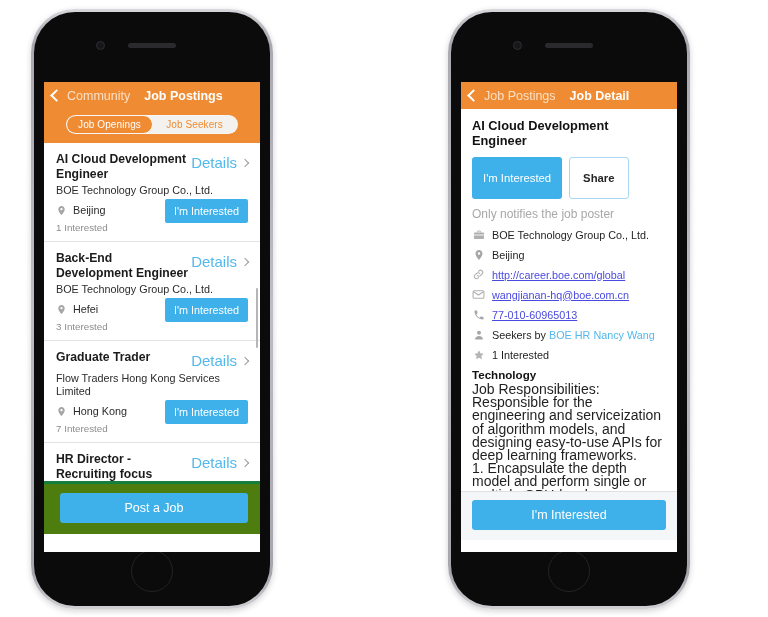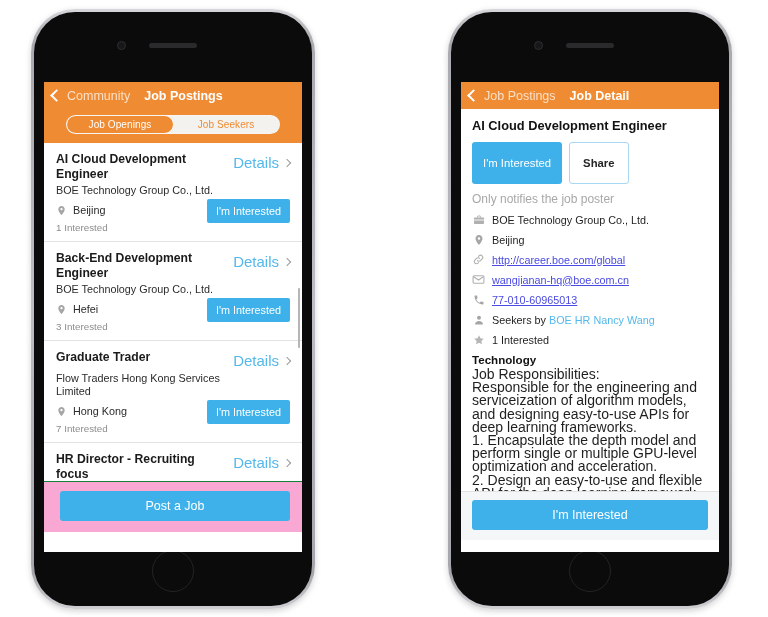--- a/index.html
+++ b/index.html
@@ -11,21 +11,21 @@
   }
   .stage {
     position: relative;
     width: 768px; height: 617px;
     background: #ffffff;
   }
 
   
   .phone {
     position: absolute;
-    width: 284px;
+    width: 242px;
     height: 600px;
     border-radius: 44px;
     background: linear-gradient(180deg,#d8d8dc 0%, #b9b9bf 3%, #a9a9b0 6%, #bdbdc3 50%, #a5a5ac 94%, #cfcfd4 100%);
     padding: 3px;
     box-sizing: border-box;
     box-shadow: 0 2px 6px rgba(0,0,0,.18);
   }
   .phone-inner {
     position: absolute;
     left: 3px; top: 3px; right: 3px; bottom: 3px;
@@ -231,23 +231,23 @@
     right: 2px;
     top: 145px;
     width: 2.5px;
     height: 60px;
     border-radius: 2px;
     background: #b5b5b5;
   }
 
   
   .bottom-bar {
-    background: #f9a8d4;
+    background: #4d7c0f;
     padding: 9px 12px 11px 16px;
-    border-top: 1px solid #15803d;
+    border-top: 3px solid #15803d;
     box-sizing: border-box;
   }
   .btn-primary {
     display: block;
     width: 100%;
     background: #3fb1ea;
     color: #ffffff;
     font-size: 12.5px;
     text-align: center;
     padding: 8px 0;

